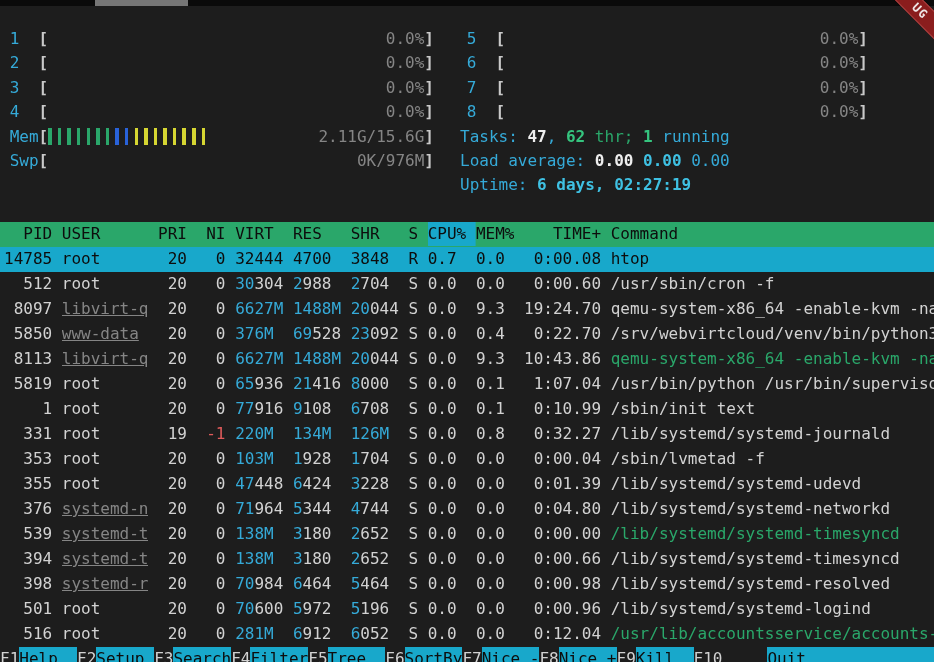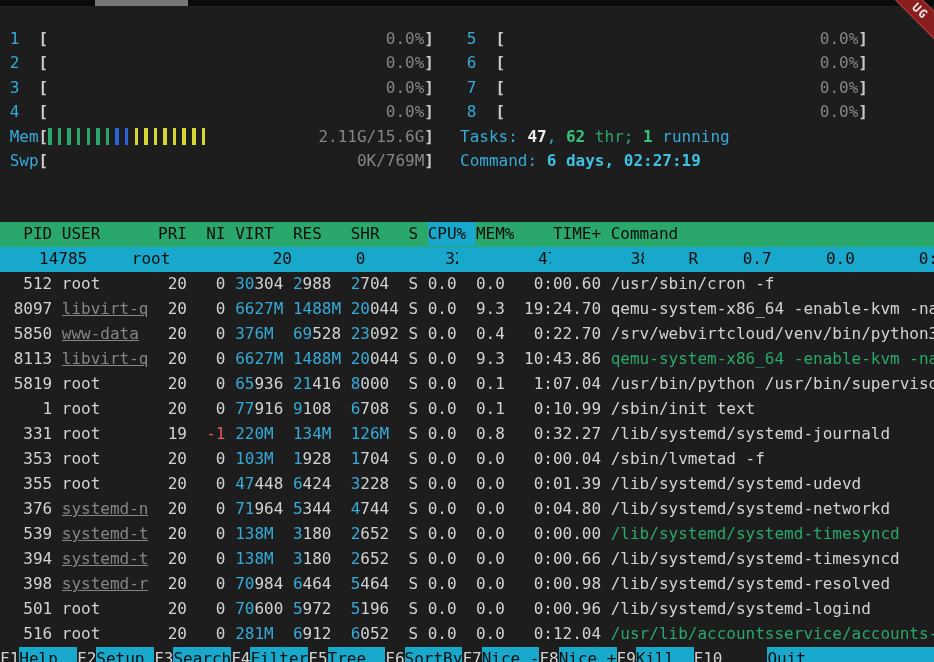--- a/index.html
+++ b/index.html
@@ -47,21 +47,21 @@
   .st{width:1ch;}
   .cpu,.mem{width:4ch;text-align:left;}
   .time{width:8ch;text-align:right;}
   .cmd{flex:1;margin-right:0;overflow:hidden;}
   .hl{color:var(--cyan);}
   .ugray{color:var(--gray);text-decoration:underline;} .nired{color:var(--red);} .cgreen{color:var(--green);}
   .row.hdr{background:var(--green);color:var(--black);}
   .row.hdr .cell{color:var(--black);}
   .hdr .sorted{background:var(--cyanbg);box-shadow:1ch 0 0 var(--cyanbg);}
   .row.sel{background:var(--cyanbg);}
-  .row.sel .cell,.row.sel .hl{color:var(--black);margin-left:35px;}
+  .row.sel .cell,.row.sel .hl{color:var(--black);}
   
   .fbar{display:flex;height:24.4px;line-height:24.4px;white-space:pre;justify-content:center;}
   .fkey{color:var(--white);flex:none;}
   .fbtn{background:var(--cyanbg);color:var(--black);width:6ch;flex:none;overflow:hidden;}
   .fbtn.grow{flex:1;margin-left:45px;}
 </style>
 </head>
 <body>
 
 <div class="topstrip">
@@ -73,29 +73,30 @@
 </div>
 
 <div class="content">
   <div class="meters">
     <div class="mcol left">
         <div class="mrow"><span class="mlabel"> 1  </span><span class="br">[</span><span class="minner"></span><span class="mval">0.0%</span><span class="br">]</span></div>
         <div class="mrow"><span class="mlabel"> 2  </span><span class="br">[</span><span class="minner"></span><span class="mval">0.0%</span><span class="br">]</span></div>
         <div class="mrow"><span class="mlabel"> 3  </span><span class="br">[</span><span class="minner"></span><span class="mval">0.0%</span><span class="br">]</span></div>
         <div class="mrow"><span class="mlabel"> 4  </span><span class="br">[</span><span class="minner"></span><span class="mval">0.0%</span><span class="br">]</span></div>
         <div class="mrow"><span class="mlabel"> Mem</span><span class="br">[</span><span class="minner"><i class="bar g"></i><i class="bar g"></i><i class="bar g"></i><i class="bar g"></i><i class="bar g"></i><i class="bar g"></i><i class="bar g"></i><i class="bar b"></i><i class="bar b"></i><i class="bar y"></i><i class="bar y"></i><i class="bar y"></i><i class="bar y"></i><i class="bar y"></i><i class="bar y"></i><i class="bar y"></i><i class="bar y"></i></span><span class="mval">2.11G/15.6G</span><span class="br">]</span></div>
-        <div class="mrow"><span class="mlabel"> Swp</span><span class="br">[</span><span class="minner"></span><span class="mval">0K/769M</span><span class="br">]</span></div>
+        <div class="mrow"><span class="mlabel"> Swp</span><span class="br">[</span><span class="minner"></span><span class="mval">0K/976M</span><span class="br">]</span></div>
       </div>
     <div class="mcol right">
         <div class="mrow"><span class="mlabel"> 5  </span><span class="br">[</span><span class="minner"></span><span class="mval">0.0%</span><span class="br">]</span></div>
         <div class="mrow"><span class="mlabel"> 6  </span><span class="br">[</span><span class="minner"></span><span class="mval">0.0%</span><span class="br">]</span></div>
         <div class="mrow"><span class="mlabel"> 7  </span><span class="br">[</span><span class="minner"></span><span class="mval">0.0%</span><span class="br">]</span></div>
         <div class="mrow"><span class="mlabel"> 8  </span><span class="br">[</span><span class="minner"></span><span class="mval">0.0%</span><span class="br">]</span></div>
         <div class="srow"><span class="c">Tasks: </span><span class="wb">47</span><span class="c">, </span><span class="gb">62</span><span class="g"> thr; </span><span class="gb">1</span><span class="c"> running</span></div>
-        <div class="srow"><span class="c">Command: </span><span class="cb">6 days, 02:27:19</span></div>
+        <div class="srow"><span class="c">Load average: </span><span class="wb">0.00 </span><span class="cb">0.00 </span><span class="c">0.00</span></div>
+        <div class="srow"><span class="c">Uptime: </span><span class="cb">6 days, 02:27:19</span></div>
       </div>
   </div>
   <div class="table">
     <div class="row hdr"><span class="cell pid">PID</span><span class="cell user">USER</span><span class="cell pri">PRI</span><span class="cell ni">NI</span><span class="cell virt">VIRT</span><span class="cell res">RES</span><span class="cell shr">SHR</span><span class="cell st">S</span><span class="cell cpu sorted">CPU%</span><span class="cell mem">MEM%</span><span class="cell time">TIME+</span><span class="cell cmd">Command</span></div>
     <div>
         <div class="row sel"><span class="cell pid">14785</span><span class="cell user">root</span><span class="cell pri">20</span><span class="cell ni">0</span><span class="cell virt"><span class="hl">32444</span><span></span></span><span class="cell res"><span class="hl">4700</span><span></span></span><span class="cell shr"><span class="hl">3848</span><span></span></span><span class="cell st">R</span><span class="cell cpu">0.7</span><span class="cell mem">0.0</span><span class="cell time">0:00.08</span><span class="cell cmd">htop</span></div>
         <div class="row"><span class="cell pid">512</span><span class="cell user">root</span><span class="cell pri">20</span><span class="cell ni">0</span><span class="cell virt"><span class="hl">30</span><span>304</span></span><span class="cell res"><span class="hl">2</span><span>988</span></span><span class="cell shr"><span class="hl">2</span><span>704</span></span><span class="cell st">S</span><span class="cell cpu">0.0</span><span class="cell mem">0.0</span><span class="cell time">0:00.60</span><span class="cell cmd">/usr/sbin/cron -f</span></div>
         <div class="row"><span class="cell pid">8097</span><span class="cell user ugray">libvirt-q</span><span class="cell pri">20</span><span class="cell ni">0</span><span class="cell virt"><span class="hl">6627M</span><span></span></span><span class="cell res"><span class="hl">1488M</span><span></span></span><span class="cell shr"><span class="hl">20</span><span>044</span></span><span class="cell st">S</span><span class="cell cpu">0.0</span><span class="cell mem">9.3</span><span class="cell time">19:24.70</span><span class="cell cmd">qemu-system-x86_64 -enable-kvm -na</span></div>
         <div class="row"><span class="cell pid">5850</span><span class="cell user ugray">www-data</span><span class="cell pri">20</span><span class="cell ni">0</span><span class="cell virt"><span class="hl">376M</span><span></span></span><span class="cell res"><span class="hl">69</span><span>528</span></span><span class="cell shr"><span class="hl">23</span><span>092</span></span><span class="cell st">S</span><span class="cell cpu">0.0</span><span class="cell mem">0.4</span><span class="cell time">0:22.70</span><span class="cell cmd">/srv/webvirtcloud/venv/bin/python3</span></div>
         <div class="row"><span class="cell pid">8113</span><span class="cell user ugray">libvirt-q</span><span class="cell pri">20</span><span class="cell ni">0</span><span class="cell virt"><span class="hl">6627M</span><span></span></span><span class="cell res"><span class="hl">1488M</span><span></span></span><span class="cell shr"><span class="hl">20</span><span>044</span></span><span class="cell st">S</span><span class="cell cpu">0.0</span><span class="cell mem">9.3</span><span class="cell time">10:43.86</span><span class="cell cmd cgreen">qemu-system-x86_64 -enable-kvm -na</span></div>

